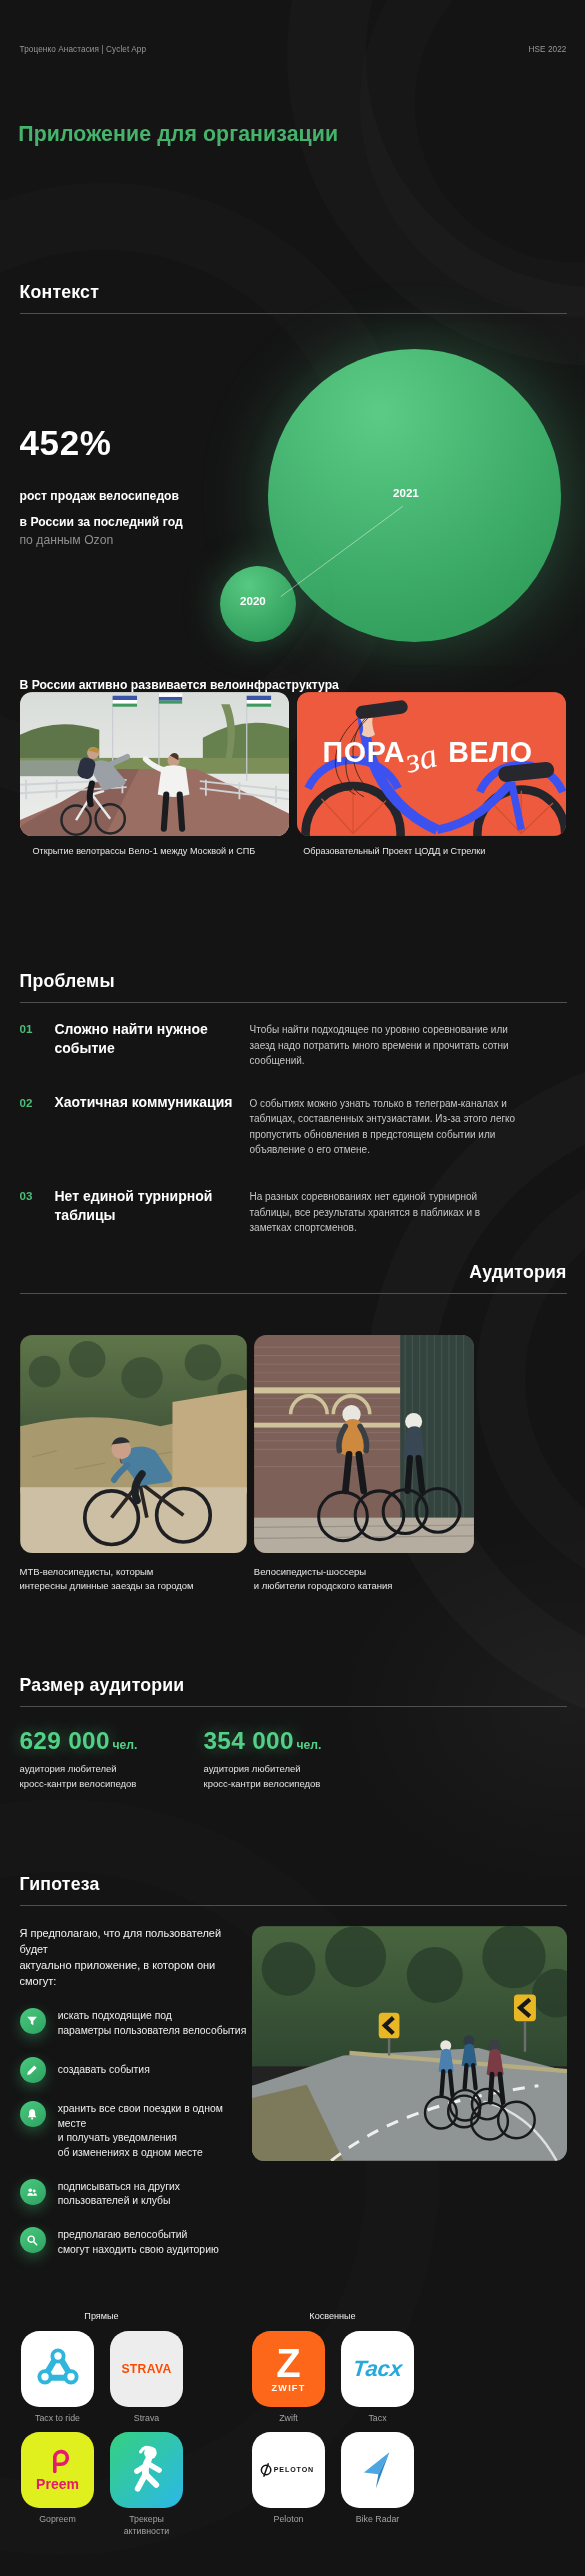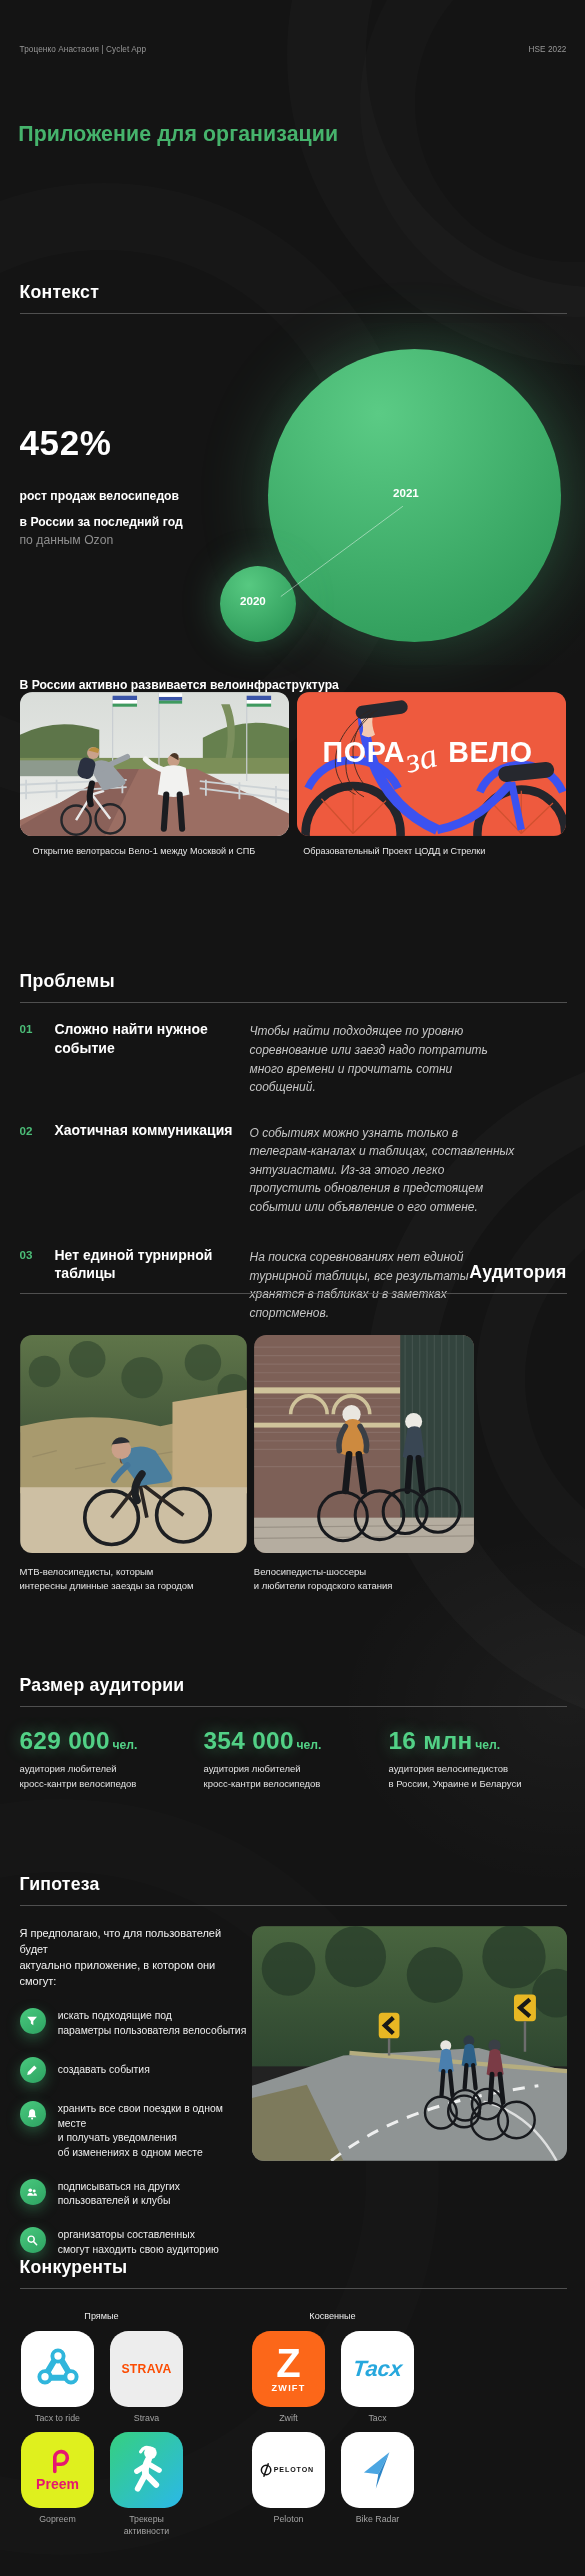--- a/index.html
+++ b/index.html
@@ -53,21 +53,21 @@
   .card{width:270px;height:144px;border-radius:12.2px;overflow:hidden;background:#222;}
   .captions{display:flex;gap:7.3px;margin-top:9.8px;padding-left:13px;}
   .caption{width:270px;font-size:9.1px;color:#e6e6e6;}
 
   
   .problems{position:absolute;top:1020px;left:19.5px;right:19.5px;}
   .prob{display:flex;margin-bottom:24.4px;}
   .prob-2{margin-bottom:29px;}
   .pnum{width:35px;flex:0 0 35px;font-size:11.6px;font-weight:bold;color:#4cbd78;padding-top:2.4px;}
   .ptitle{width:195px;flex:0 0 195px;font-size:14px;font-weight:bold;line-height:1.35;padding-right:14.6px;box-sizing:border-box;}
-  .pdesc{flex:1;max-width:268px;font-size:12px;line-height:1.55;color:#c6c6c6;padding-top:2.4px;font-style:italic;}
+  .pdesc{flex:1;max-width:268px;font-size:10px;line-height:1.55;color:#c6c6c6;padding-top:2.4px;}
 
   
   .audience{position:absolute;top:1335px;left:19.5px;}
   .acards{display:flex;gap:7.3px;}
   .acard{height:218px;border-radius:12.2px;overflow:hidden;background:#222;}
   .aw1{width:227px;} .aw2{width:220px;}
   .acaptions{display:flex;gap:7.3px;margin-top:12.2px;}
   .acap{font-size:9.5px;line-height:1.5;color:#e6e6e6;}
 
   
@@ -279,21 +279,21 @@
       <div class="pdesc">Чтобы найти подходящее по уровню соревнование или заезд надо потратить много времени и прочитать сотни сообщений.</div>
     </div>
     <div class="prob prob-2">
       <div class="pnum">02</div>
       <div class="ptitle">Хаотичная коммуникация</div>
       <div class="pdesc">О событиях можно узнать только в телеграм-каналах и таблицах, составленных энтузиастами. Из-за этого легко пропустить обновления в предстоящем событии или объявление о его отмене.</div>
     </div>
     <div class="prob">
       <div class="pnum">03</div>
       <div class="ptitle">Нет единой турнирной таблицы</div>
-      <div class="pdesc">На поиска соревнованиях нет единой турнирной таблицы, все результаты хранятся в пабликах и в заметках спортсменов.</div>
+      <div class="pdesc">На разных соревнованиях нет единой турнирной таблицы, все результаты хранятся в пабликах и в заметках спортсменов.</div>
     </div>
   </div>
 
   <div class="shead" id="head-audience">
     <h2>Аудитория</h2>
     <div class="rule"></div>
   </div>
 
   <div class="audience">
     <div class="acards">
@@ -416,28 +416,20 @@
       </div>
     </div>
     <div class="stat">
       <div><span class="sval">354 000</span>
            <span class="sunit">чел.</span></div>
       <div class="sdesc">
         <div>аудитория любителей</div>
         <div>кросс-кантри велосипедов</div>
       </div>
     </div>
-    <div class="stat">
-      <div><span class="sval">16 млн</span>
-           <span class="sunit">чел.</span></div>
-      <div class="sdesc">
-        <div>аудитория велосипедистов</div>
-        <div>в России, Украине и Беларуси</div>
-      </div>
-    </div>
   </div>
 
   <div class="shead" id="head-hyp">
     <h2>Гипотеза</h2>
     <div class="rule"></div>
   </div>
 
   <div class="hyp">
     <div class="hyp-left">
       <div class="intro">
@@ -498,21 +490,21 @@
       </div>
 
       <div class="feat">
         <div class="ficon">
           <svg width="12.2" height="12.2" viewBox="0 0 20 20">
             <circle cx="8.5" cy="8.5" r="5" fill="none" stroke="#fff" stroke-width="2.4"></circle>
             <line x1="12.5" y1="12.5" x2="17.5" y2="17.5" stroke="#fff" stroke-width="2.4" stroke-linecap="round"></line>
           </svg>
         </div>
         <div class="ftext">
-          <div>организаторы составленных</div>
+          <div>предполагаю велособытий</div>
           <div>смогут находить свою аудиторию</div>
         </div>
       </div>
     </div>
 
     <div class="hyp-photo">
       <svg width="315" height="235" viewBox="0 0 517 385">
         <defs>
           <linearGradient id="forest2" x1="0" y1="0" x2="0" y2="1">
             <stop offset="0" stop-color="#49653f"></stop>
@@ -558,24 +550,20 @@
           <circle cx="398" cy="196" r="10" fill="#3a3f46"></circle>
           <path d="M390,205 q9,-7 17,0 l6,38 q-15,8 -28,0 z" fill="#7a3b45"></path>
           <path d="M394,243 l-3,46 M407,243 l5,46" stroke="#14161a" stroke-width="8" stroke-linecap="round"></path>
           <circle cx="390" cy="320" r="30" fill="none" stroke="#17191d" stroke-width="4"></circle>
           <circle cx="434" cy="318" r="30" fill="none" stroke="#17191d" stroke-width="4"></circle>
         </g>
       </svg>
     </div>
   </div>
 
-  <div class="shead" id="head-comp">
-    <h2>Конкуренты</h2>
-    <div class="rule"></div>
-  </div>
 
   <div class="comp">
     <div class="cgroups">
 
       <div class="cgroup">
         <div class="glabel">Прямые</div>
         <div class="crow">
           <div class="app">
             <div class="tile t-white">
               <svg width="52" height="52" viewBox="0 0 120 120">

